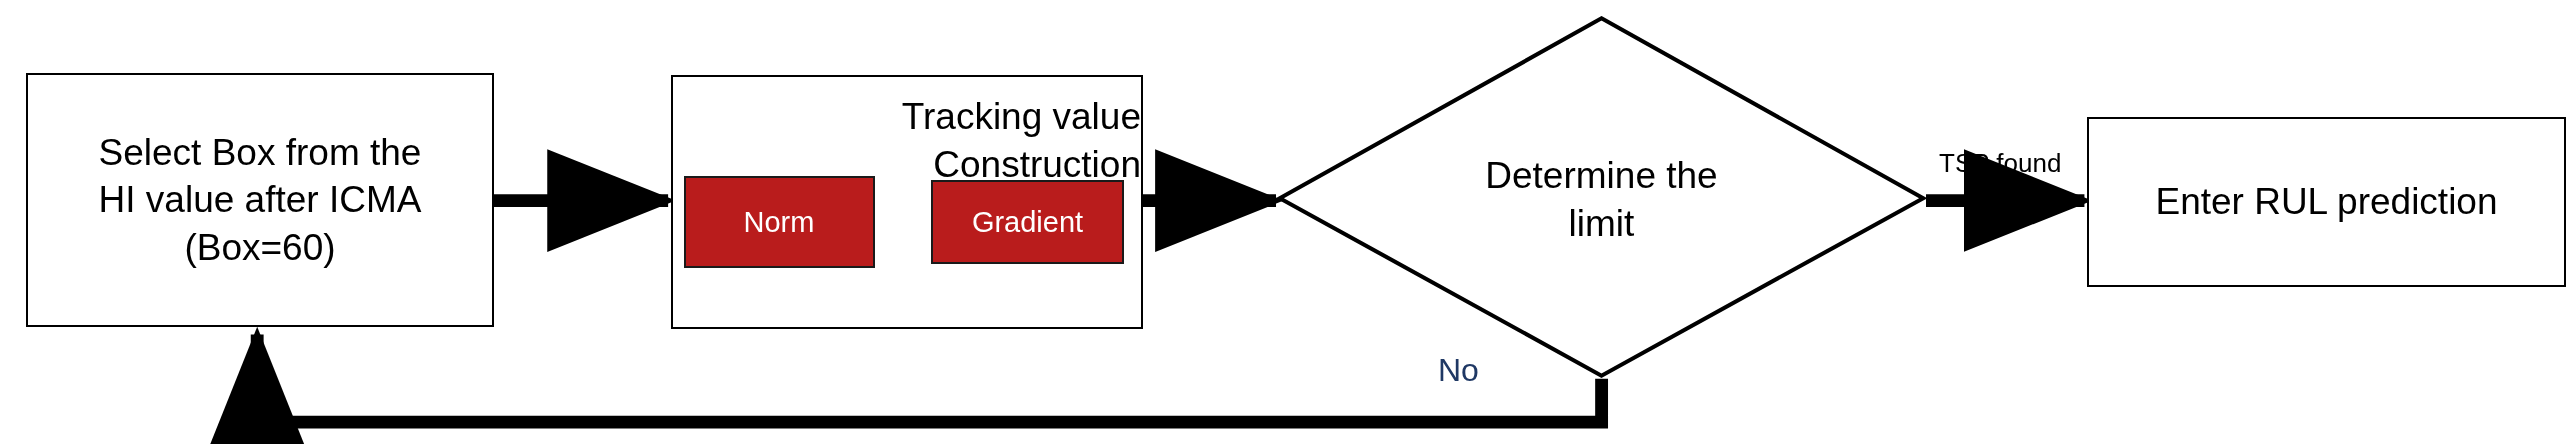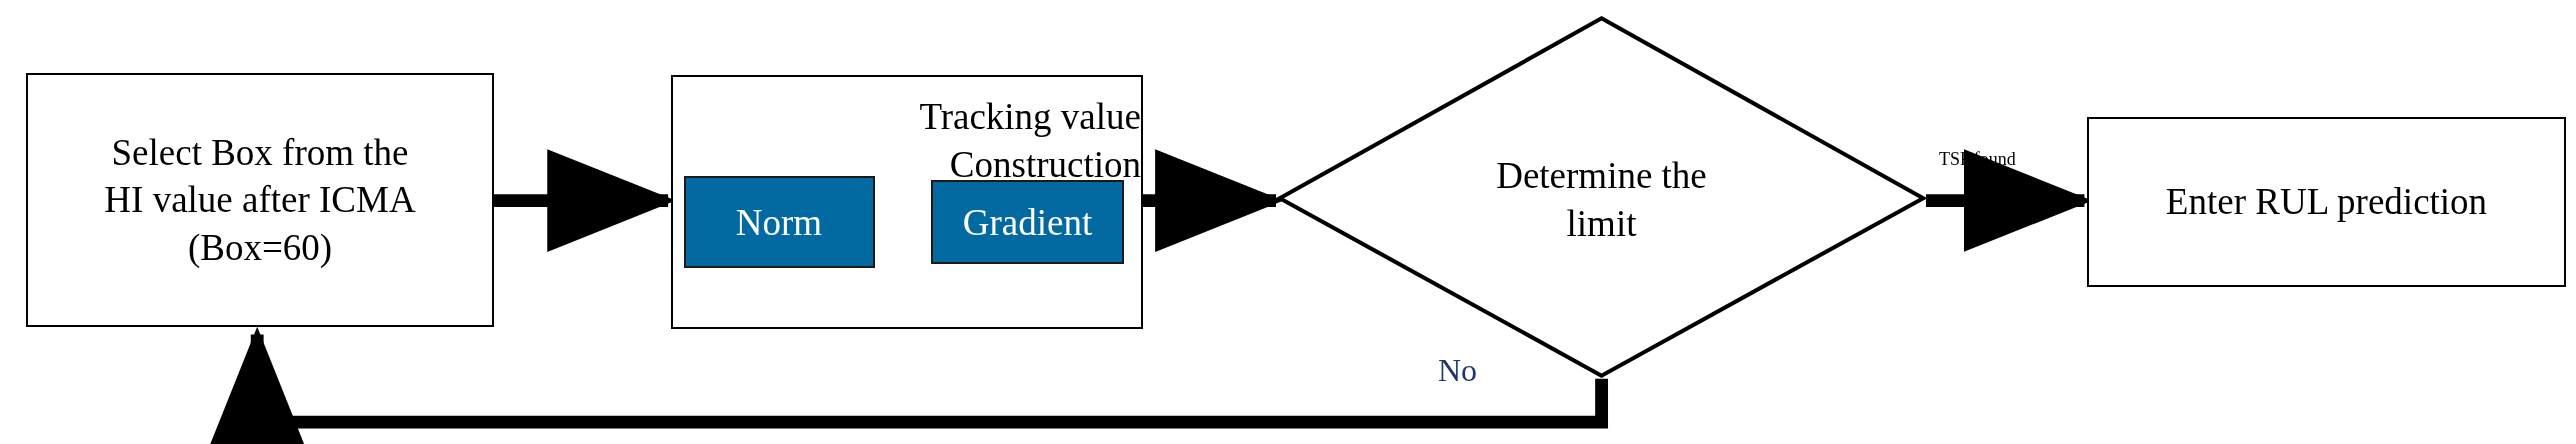--- a/index.html
+++ b/index.html
@@ -6,21 +6,21 @@
     margin: 0;
     padding: 0;
     background: #ffffff;
   }
   #stage {
     position: relative;
     width: 2576px;
     height: 445px;
     background: #ffffff;
     overflow: hidden;
-    font-family: Liberation Serif, serif;
+    font-family: Liberation Sans, sans-serif;
   }
   .node-box {
     position: absolute;
     box-sizing: border-box;
     background: #ffffff;
     border: 2.3px solid #000000;
     display: flex;
     align-items: center;
     justify-content: center;
     text-align: center;
@@ -50,27 +50,27 @@
     position: absolute;
     left: 0; right: 0; top: 16.4px;
     font-size: 37px;
     line-height: 1.28;
     text-align: right;
     white-space: pre-line;
   }
   .chip {
     position: absolute;
     box-sizing: border-box;
-    background: #0369a1;
+    background: #b91c1c;
     border: 2.3px solid #1a1a1a;
     color: #ffffff;
     display: flex;
     align-items: center;
     justify-content: center;
-    font-size: 37px;
+    font-size: 29px;
     text-align: center;
   }
   #chip-norm     { left: 10.5px;  top: 99px; width: 191px; height: 92px; }
   #chip-gradient { left: 258px; top: 103px; width: 193px; height: 84px; }
 
   
   #box-rul {
     left: 2087px; top: 117px;
     width: 479px;  height: 170px;
     font-size: 37px;
@@ -98,21 +98,21 @@
   #connectors {
     position: absolute;
     left: 0; top: 0;
     width: 2576px; height: 445px;
     pointer-events: none;
   }
 
   
   .edge-label {
     position: absolute;
-    font-size: 18px;
+    font-size: 26px;
     line-height: 1;
     white-space: nowrap;
   }
   #label-tsp { left: 1939px; top: 150px; color: #000000; }
   #label-no  { left: 1438px; top: 354px; color: #1F3864; font-size: 32px; }
 </style>
 </head>
 <body>
 
 <div id="stage">

